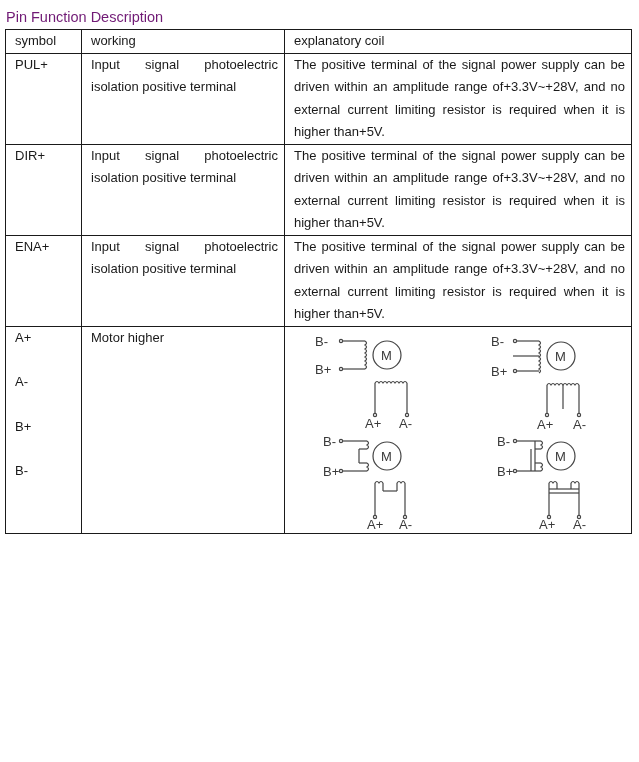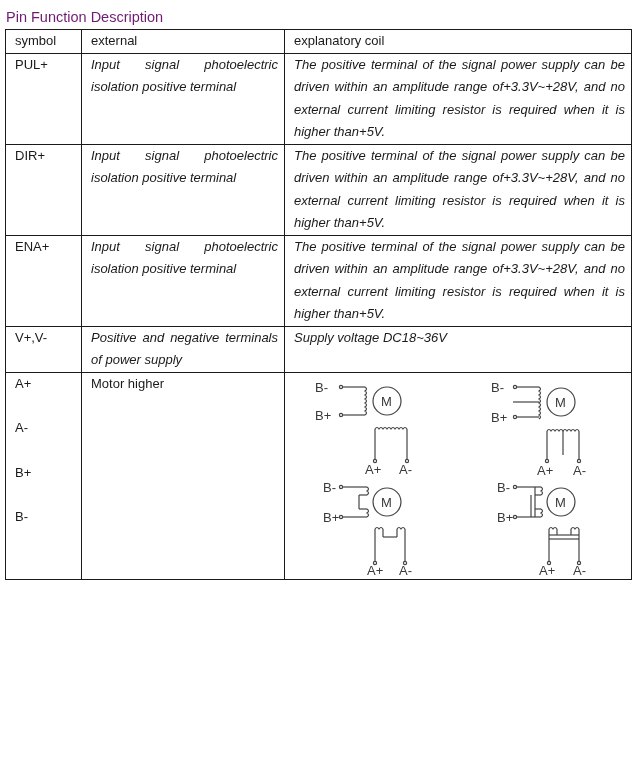--- a/index.html
+++ b/index.html
@@ -22,21 +22,21 @@
   }
   table.pins td {
     border: 1px solid #1a1a1a;
     vertical-align: top;
     padding: 0 6px 0 9px;
     line-height: 22.5px;
   }
   col.c1 { width: 76px; }
   col.c2 { width: 203px; }
   col.c3 { width: 347px; }
-  .just { text-align: justify; text-align-last: left; font-style: italic; }
+  .just { text-align: justify; text-align-last: left; }
   .hdr td { height: 20px; line-height: 20px; }
   .sym-stack span { display: block; height: 44.5px; }
   .wiring-cell { padding: 0 !important; position: relative; }
   .diag-grid {
     position: relative; width: 347px; height: 206px;
   }
   .diag { position: absolute; }
   .diag svg { display: block; }
   .diag text { font-family: "Liberation Sans", "DejaVu Sans", sans-serif; font-size: 13px; fill: #3a3a3a; }
 </style>
@@ -47,42 +47,37 @@
 
 <table class="pins">
   <colgroup>
       <col class="c1">
       <col class="c2">
       <col class="c3">
     </colgroup>
   <tbody>
       <tr class="hdr">
     <td>symbol</td>
-    <td>external</td>
+    <td>working</td>
     <td>explanatory coil</td>
   </tr>
   <tr>
     <td style="height:90px">PUL+</td>
     <td class="just">Input signal photoelectric isolation positive terminal</td>
     <td class="just">The positive terminal of the signal power supply can be driven within an amplitude range of+3.3V~+28V, and no external current limiting resistor is required when it is higher than+5V.</td>
   </tr>
   <tr>
     <td style="height:90px">DIR+</td>
     <td class="just">Input signal photoelectric isolation positive terminal</td>
     <td class="just">The positive terminal of the signal power supply can be driven within an amplitude range of+3.3V~+28V, and no external current limiting resistor is required when it is higher than+5V.</td>
   </tr>
   <tr>
     <td style="height:90px">ENA+</td>
     <td class="just">Input signal photoelectric isolation positive terminal</td>
     <td class="just">The positive terminal of the signal power supply can be driven within an amplitude range of+3.3V~+28V, and no external current limiting resistor is required when it is higher than+5V.</td>
-  </tr>
-  <tr>
-    <td style="height:45px">V+,V-</td>
-    <td class="just">Positive and negative terminals of power supply</td>
-    <td class="just">Supply voltage DC18~36V</td>
   </tr>
   <tr>
     <td class="sym-stack" style="height:206px">
       <span>A+</span>
       <span>A-</span>
       <span>B+</span>
       <span>B-</span>
     </td>
     <td>Motor higher</td>
     <td class="wiring-cell">

